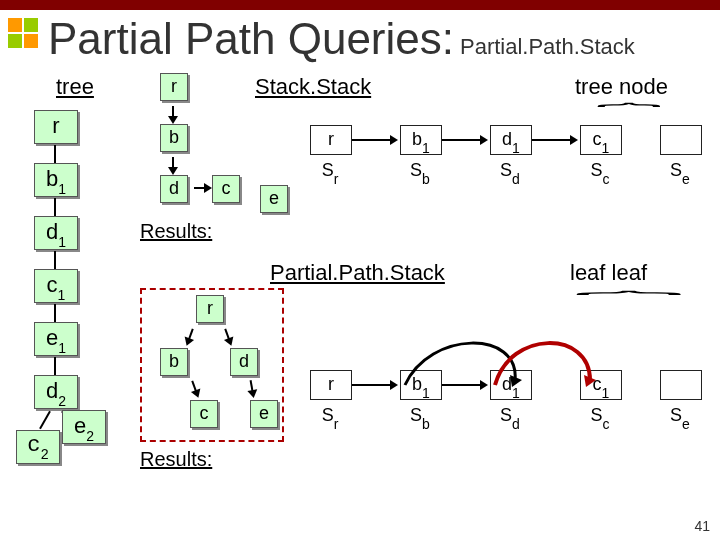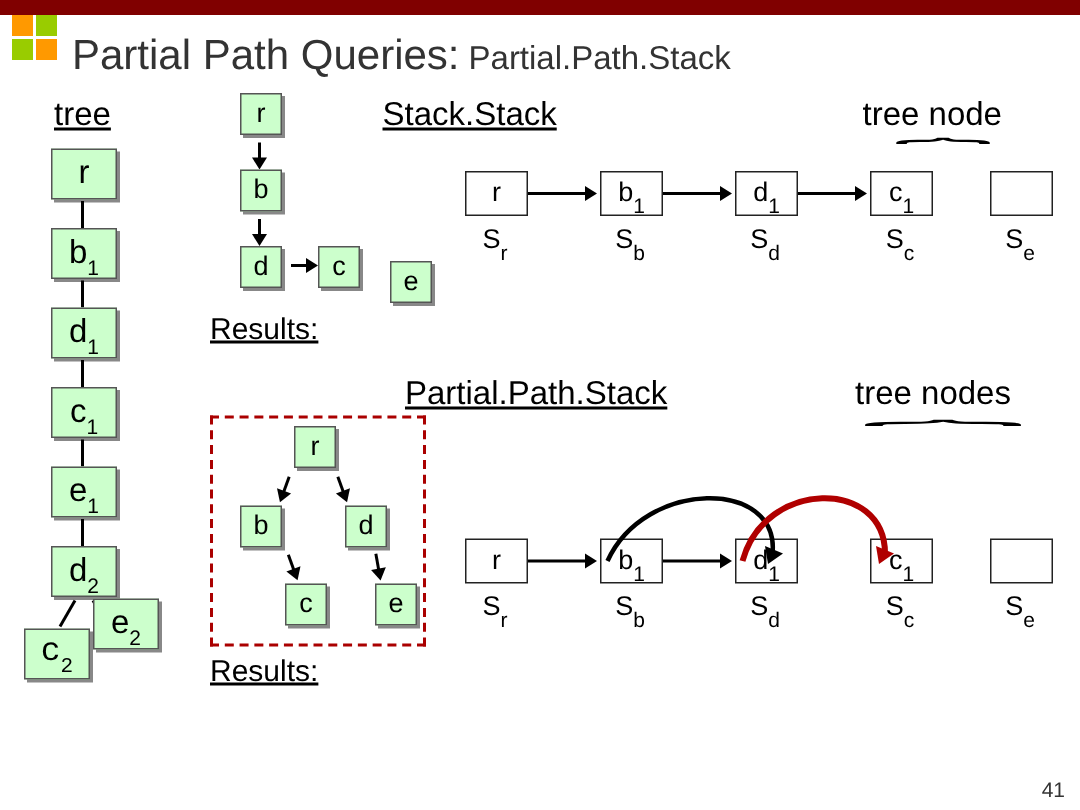--- a/index.html
+++ b/index.html
@@ -27,21 +27,21 @@
     margin-right: 8px;
     position: relative;
     top: -4px;
   }
   .logo .sq { position:absolute; width:14px; height:14px; }
   .logo .r1 { background:#ff9900; left:0; top:0; }
   .logo .r2 { background:#99cc00; left:16px; top:0; }
   .logo .r3 { background:#99cc00; left:0; top:16px; }
   .logo .r4 { background:#ff9900; left:16px; top:16px; }
   .title-main {
-    font-size: 28px;
+    font-size: 44px;
     color: #333;
   }
   .title-sub {
     font-size: 22px;
     color: #333;
     margin-left: 6px;
   }
   .main {
     position: relative;
     width: 100%;
@@ -159,21 +159,21 @@
       <div class="sq r2"></div>
       <div class="sq r3"></div>
       <div class="sq r4"></div>
   </div>
   <span class="title-main">Partial Path Queries:</span>
   <span class="title-sub">Partial.Path.Stack</span>
 </div>
 
 <div class="main">
 
-  <div class="label underline" style="left:36px; top:4px;">tree</div>
+  <div class="label underline" style="left:56px; top:4px;">tree</div>
   <div class="nodebox lg" style="left:34px; top:40px;"><span>r</span></div>
   <div class="treeline" style="left:54px; top:75px; height:18px;"></div>
   <div class="nodebox lg" style="left:34px; top:93px;"><span>b</span><span class="sub">1</span></div>
   <div class="treeline" style="left:54px; top:128px; height:18px;"></div>
   <div class="nodebox lg" style="left:34px; top:146px;"><span>d</span><span class="sub">1</span></div>
   <div class="treeline" style="left:54px; top:181px; height:18px;"></div>
   <div class="nodebox lg" style="left:34px; top:199px;"><span>c</span><span class="sub">1</span></div>
   <div class="treeline" style="left:54px; top:234px; height:18px;"></div>
   <div class="nodebox lg" style="left:34px; top:252px;"><span>e</span><span class="sub">1</span></div>
   <div class="treeline" style="left:54px; top:287px; height:18px;"></div>
@@ -210,21 +210,21 @@
   <div class="stacklbl" style="left:490px; top:90px;">S<span class="sub">d</span></div>
   <div class="link-h" style="left:532px; top:69px; width:38px;"></div>
 
   <div class="stackbox" style="left:580px; top:55px;"><span>c</span><span class="sub">1</span></div>
   <div class="stacklbl" style="left:580px; top:90px;">S<span class="sub">c</span></div>
 
   <div class="stackbox" style="left:660px; top:55px;"><span></span></div>
   <div class="stacklbl" style="left:660px; top:90px;">S<span class="sub">e</span></div>
 
   <div class="label underline" style="left:270px; top:190px;">Partial.Path.Stack</div>
-  <div class="label" style="left:570px; top:190px;">tree nodes</div>
+  <div class="label" style="left:570px; top:190px;">leaf leaf</div>
   <div class="brace" style="left:618px; top:210px; transform:scaleX(5) scaleY(0.5);">⏞</div>
 
   <div class="dashed-box" style="left:140px; top:218px; width:140px; height:150px;"></div>
 
   <div class="qnode" style="left:196px; top:225px;"><span>r</span></div>
   <div class="arrow-down" style="left:183px; top:268px; transform:rotate(20deg);"></div>
   <div class="arrow-down" style="left:225px; top:268px; transform:rotate(-20deg);"></div>
   <div class="qnode" style="left:160px; top:278px;"><span>b</span></div>
   <div class="qnode" style="left:230px; top:278px;"><span>d</span></div>
   <div class="arrow-down" style="left:192px; top:320px; transform:rotate(-20deg);"></div>

